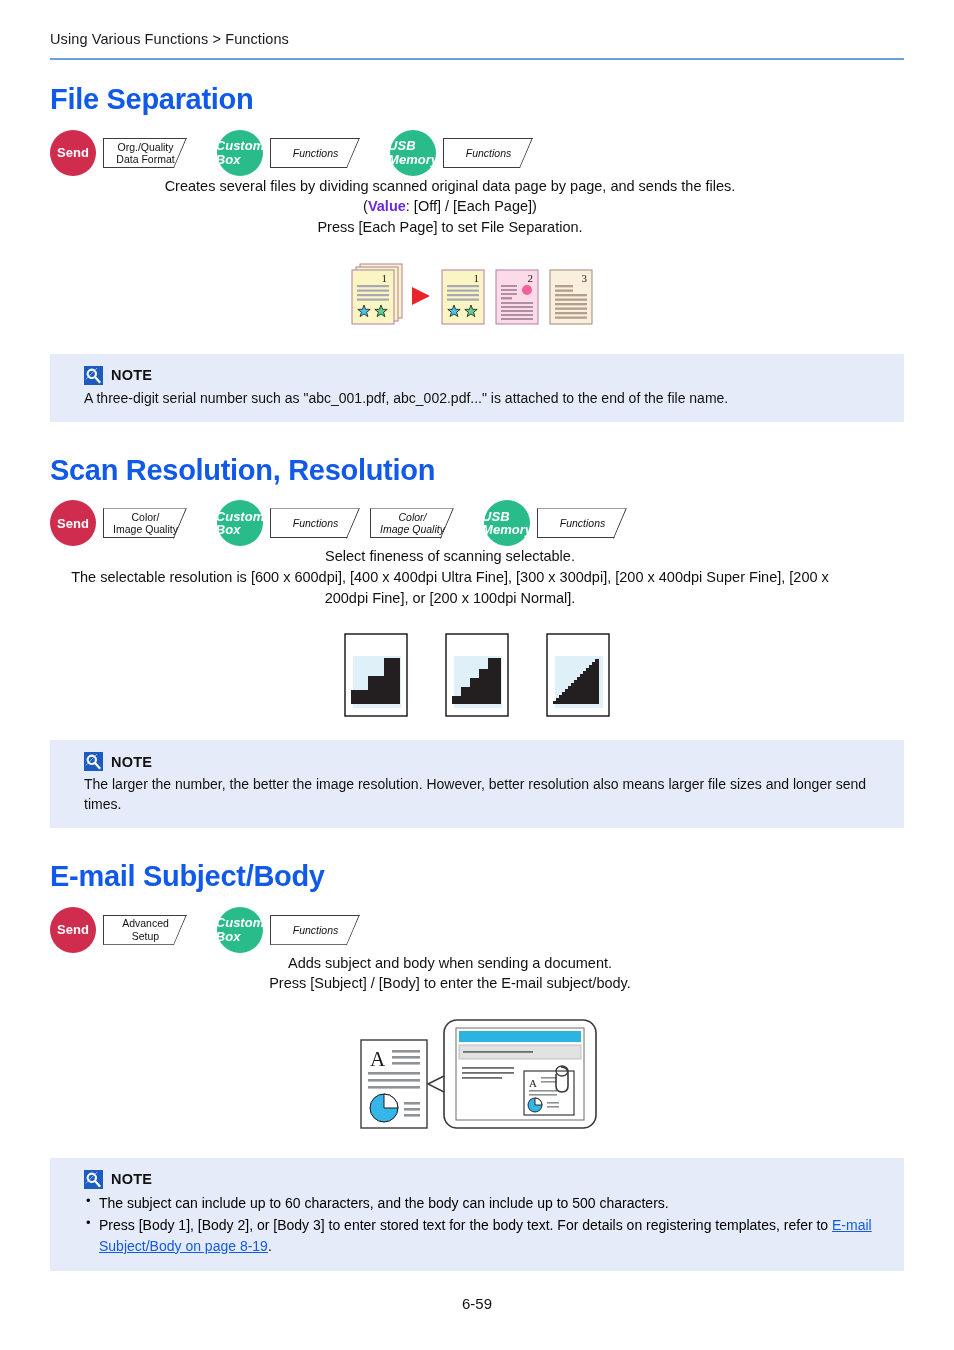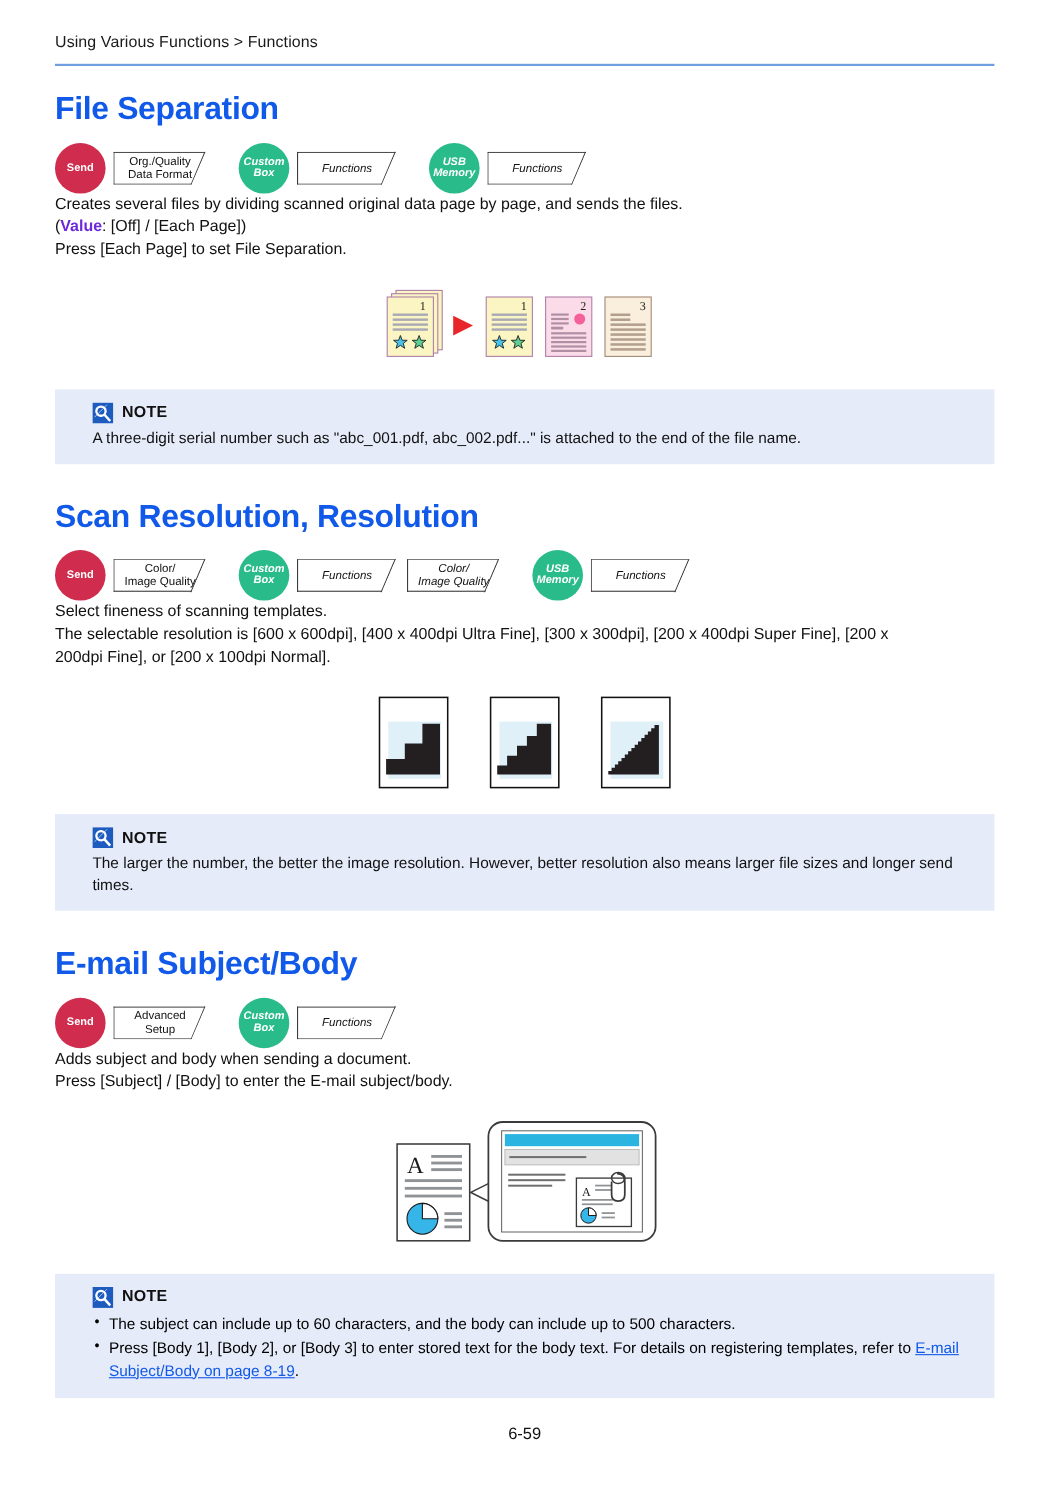--- a/index.html
+++ b/index.html
@@ -65,24 +65,24 @@
 
   .circle {
     width: 46px;
     height: 46px;
     border-radius: 50%;
     display: flex;
     flex-direction: column;
     align-items: center;
     justify-content: center;
     color: #ffffff;
-    font-size: 10px;
+    font-size: 13px;
     font-weight: bold;
     line-height: 1.04;
-    text-align: center;
+    text-align: left;
     flex: none;
   }
   .circle.send   { background: #cf2c4e; }
   .circle.custom { background: #2abb8b; }
   .circle.usb    { background: #2abb8b; }
 
   .tagbox {
     position: relative;
     height: 30px;
     border: 1px solid #3c3c3c;
@@ -116,20 +116,21 @@
   .tag-w1 { width: 84px; }
   .tag-w2 { width: 90px; }
 
   
   p.body {
     font-size: 14.5px;
     line-height: 1.42;
     color: #111111;
     margin: 0;
     max-width: 800px;
+    text-align: center;
   }
   .gap-a { margin-top: 18px; }
   .gap-b { margin-top: 15px; }
   .tight { margin-top: 9px; }
   .accent { color: #6d28d9; font-weight: bold; }
 
   
   .figure {
     display: flex;
     justify-content: center;
@@ -365,21 +366,21 @@
     <div class="badge-group">
       <div class="circle usb">
         <span>USB<br>Memory</span>
       </div>
       <div class="tagbox tag-w2">
         <span class="tl">Functions</span>
       </div>
     </div>
   </div>
 
-  <p class="body gap-a">Select fineness of scanning templates.</p>
+  <p class="body gap-a">Select fineness of scanning selectable.</p>
   <p class="body gap-b">The selectable resolution is [600 x 600dpi], [400 x 400dpi Ultra Fine], [300 x 300dpi], [200 x 400dpi Super Fine], [200 x 200dpi Fine], or [200 x 100dpi Normal].</p>
 
   <div class="figure fig-res">
     <svg width="268" height="86" viewBox="0 0 268 86">
 
       <rect x="2" y="2" width="62" height="82" fill="#ffffff" stroke="#111111" stroke-width="1.4"></rect>
       <rect x="10" y="24" width="48" height="52" fill="#dff0f8"></rect>
       <path d="M8 72 L8 58 L25 58 L25 44 L41 44 L41 26 L57 26 L57 72 Z" fill="#231f20"></path>
 
       <rect x="103" y="2" width="62" height="82" fill="#ffffff" stroke="#111111" stroke-width="1.4"></rect>

